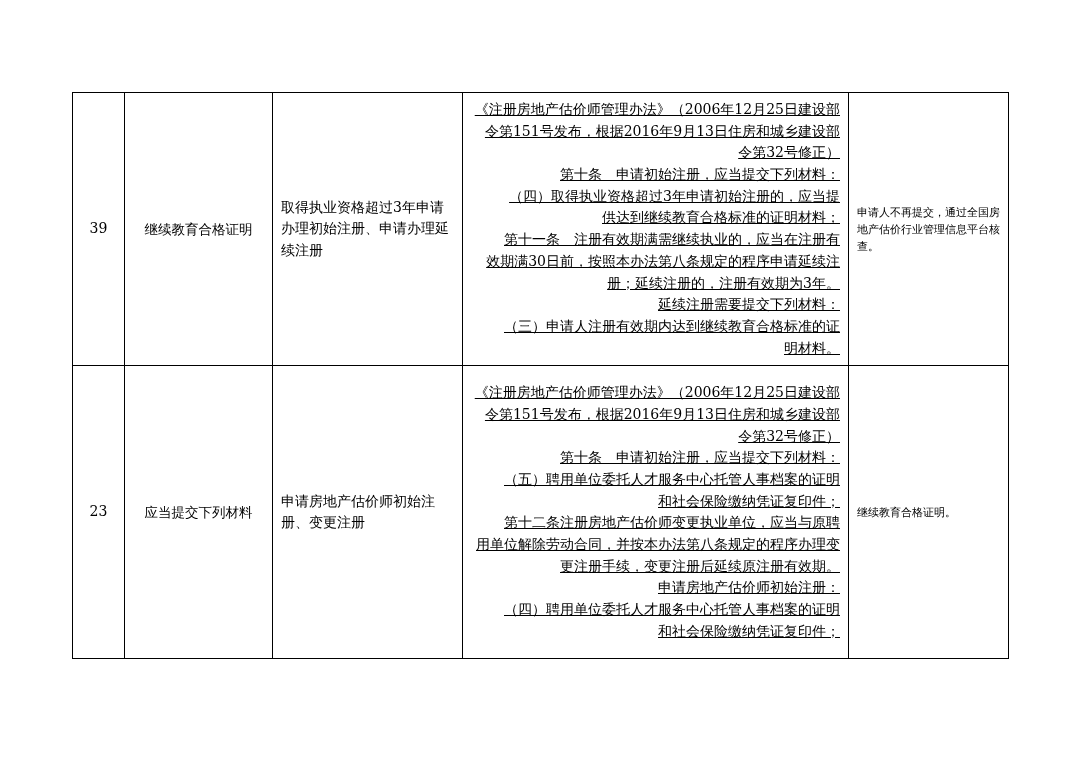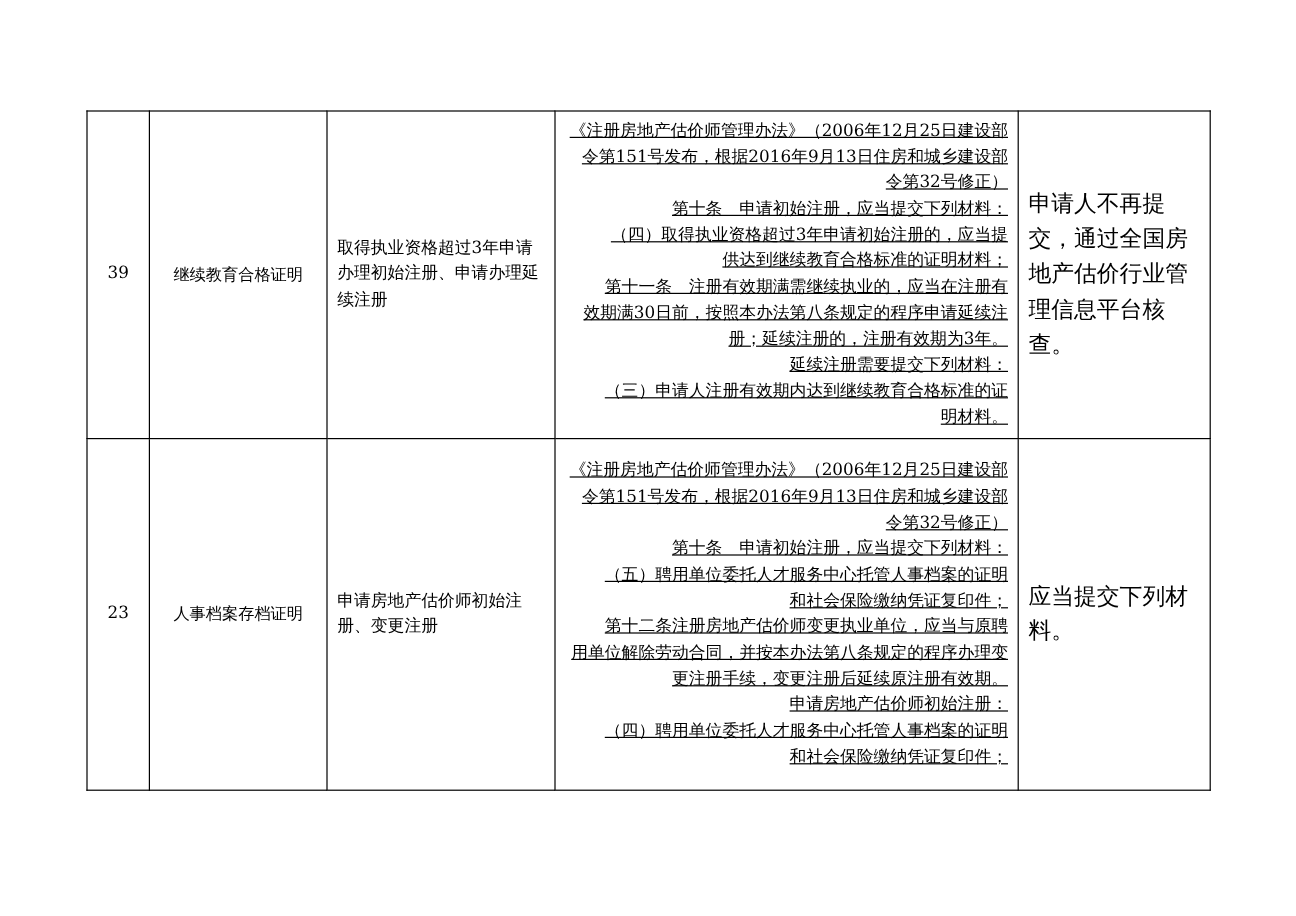--- a/index.html
+++ b/index.html
@@ -56,21 +56,21 @@
     vertical-align: middle;
   }
   td.cell-basis {
     text-align: right;
     font-size: 14px;
     vertical-align: middle;
     text-decoration: underline;
   }
   td.cell-note {
     text-align: left;
-    font-size: 19px;
+    font-size: 11px;
     vertical-align: middle;
   }
   .p {
     margin: 0;
     white-space: pre-wrap;
   }
   .p.indent {
     text-indent: 2em;
   }
   .row-22 td { height: 248px; }
@@ -98,27 +98,27 @@
           <p class="p indent">第十条　申请初始注册，应当提交下列材料：</p>
           <p class="p indent">（四）取得执业资格超过3年申请初始注册的，应当提供达到继续教育合格标准的证明材料；</p>
           <p class="p indent">第十一条　注册有效期满需继续执业的，应当在注册有效期满30日前，按照本办法第八条规定的程序申请延续注册；延续注册的，注册有效期为3年。</p>
           <p class="p indent">延续注册需要提交下列材料：</p>
           <p class="p indent">（三）申请人注册有效期内达到继续教育合格标准的证明材料。</p>
         </td>
         <td class="cell-note">申请人不再提交，通过全国房地产估价行业管理信息平台核查。</td>
       </tr>
       <tr class="row-23">
         <td class="cell-idx">23</td>
-        <td class="cell-name">人事档案存档证明</td>
+        <td class="cell-name">应当提交下列材料</td>
         <td class="cell-scene">申请房地产估价师初始注册、变更注册</td>
         <td class="cell-basis">
           <p class="p">《注册房地产估价师管理办法》（2006年12月25日建设部令第151号发布，根据2016年9月13日住房和城乡建设部令第32号修正）</p>
           <p class="p indent">第十条　申请初始注册，应当提交下列材料：</p>
           <p class="p indent">（五）聘用单位委托人才服务中心托管人事档案的证明和社会保险缴纳凭证复印件；</p>
           <p class="p indent">第十二条注册房地产估价师变更执业单位，应当与原聘用单位解除劳动合同，并按本办法第八条规定的程序办理变更注册手续，变更注册后延续原注册有效期。</p>
           <p class="p indent">申请房地产估价师初始注册：</p>
           <p class="p indent">（四）聘用单位委托人才服务中心托管人事档案的证明和社会保险缴纳凭证复印件；</p>
         </td>
-        <td class="cell-note">应当提交下列材料。</td>
+        <td class="cell-note">继续教育合格证明。</td>
       </tr>
     </tbody>
   </table>
 </div>
 
 </body></html>

